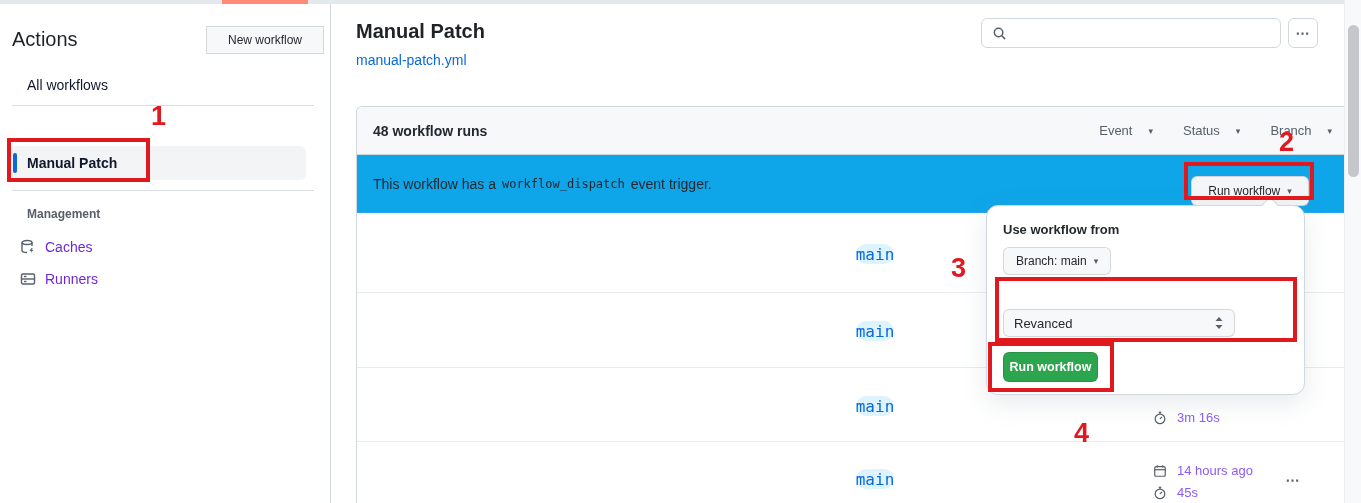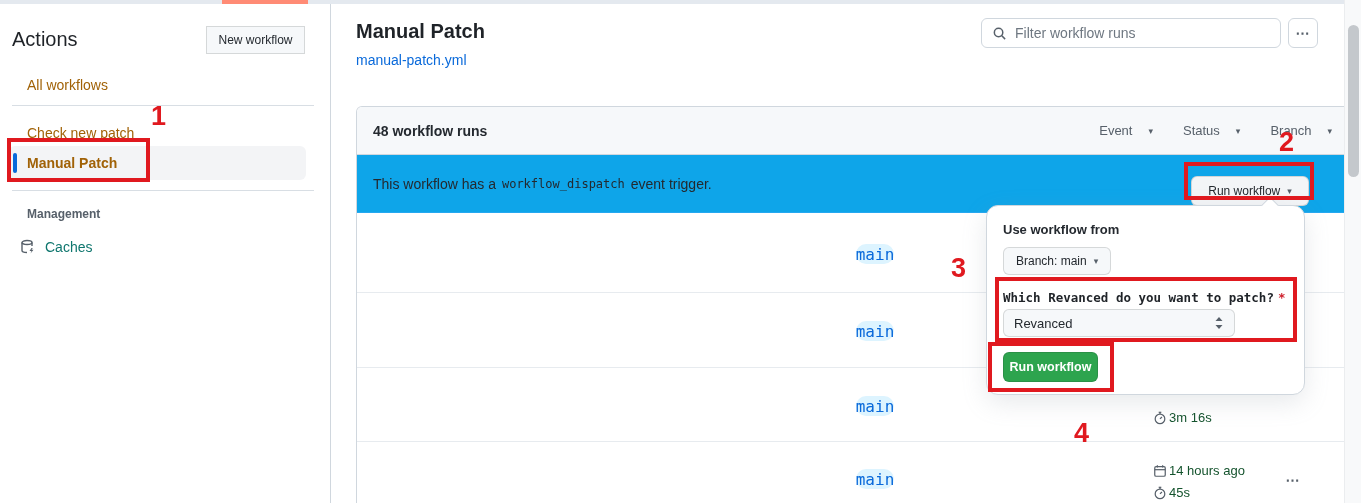--- a/index.html
+++ b/index.html
@@ -8,31 +8,31 @@
   .app { position:relative; width:1361px; height:503px; background:#fff; }
 
   
   .top-strip { position:absolute; left:0; top:0; width:1344px; height:4px; background:#e4e9ef; }
   .top-strip-orange { position:absolute; left:222px; top:0; width:86px; height:4px; background:#ff8b75; }
 
   
   .sidebar { position:absolute; left:0; top:4px; width:330px; height:499px; background:#fff; }
   .sidebar-divider-v { position:absolute; left:330px; top:4px; width:1px; height:499px; background:#d0d7de; }
   .sidebar-title { position:absolute; left:12px; top:24px; font-size:20px; font-weight:400; color:#1f2328; }
-  .new-workflow-btn { position:absolute; left:206px; top:22px; width:99px; height:28px;
+  .new-workflow-btn { position:absolute; left:206px; top:22px; width:118px; height:28px;
     background:#f6f8fa; border:1px solid rgba(27,31,36,0.15); border-radius:0;
     font-size:12px; font-weight:500; color:#24292f; display:flex; align-items:center; justify-content:center; cursor:pointer; }
   .side-item { position:absolute; left:9px; width:297px; height:30px; display:flex; align-items:center;
-    padding-left:18px; font-size:14px; color:#a16207; border-radius:6px; cursor:pointer; }
+    padding-left:18px; font-size:14px; color:#0f172a; border-radius:6px; cursor:pointer; }
   .side-item.selected { background:#f3f4f6; height:34px; font-weight:700; }
   .accent-bar { position:absolute; left:4px; top:7px; width:4px; height:20px; border-radius:2px; background:#0969da; }
   .side-divider { position:absolute; left:12px; width:302px; height:1px; background:#d8dee4; }
   .mgmt-label { position:absolute; left:27px; top:203px; font-size:12px; font-weight:600; color:#57606a; }
   .mgmt-item { position:absolute; left:20px; width:280px; height:28px; display:flex; align-items:center;
-    gap:9px; font-size:14px; color:#0f766e; cursor:pointer; }
+    gap:9px; font-size:14px; color:#6d28d9; cursor:pointer; }
   .mgmt-item svg { flex:0 0 auto; }
 
   
   .page-title { position:absolute; left:356px; top:20px; font-size:20px; font-weight:600; color:#1f2328; }
   .file-link { position:absolute; left:356px; top:52px; font-size:14px; color:#0969da; text-decoration:none; cursor:pointer; }
   .search-box { position:absolute; left:981px; top:18px; width:300px; height:30px; border:1px solid #d0d7de;
     border-radius:6px; background:#fff; display:flex; align-items:center; padding:0 10px; gap:8px; }
   .search-box input { border:none; outline:none; flex:1; font-size:14px; color:#24292f;
     font-family:"Liberation Sans",sans-serif; background:transparent; }
   .search-box input::placeholder { color:#6e7781; }
@@ -53,21 +53,21 @@
     display:flex; align-items:center; padding:0 16px; font-size:14px; color:#24292f; position:relative; }
   .banner code { font-family:"DejaVu Sans Mono","Liberation Mono",monospace; font-size:12px; margin:0 6px; color:#24292f; }
   .run-workflow-toggle { position:absolute; left:834px; top:21px; width:118px; height:30px;
     background:#f3f5f7; border:1px solid rgba(27,31,36,0.15); border-radius:6px; font-size:12px; font-weight:500;
     color:#24292f; display:flex; align-items:center; justify-content:center; gap:7px; cursor:pointer; }
 
   .row { position:relative; border-bottom:1px solid #e7ebef; background:#fff; }
   .branch-badge { position:absolute; left:499px; width:38px; height:20px; background:#ddf4ff; border-radius:10px;
     color:#0969da; font-family:"DejaVu Sans Mono","Liberation Mono",monospace; font-size:16px;
     display:flex; align-items:center; justify-content:center; cursor:pointer; }
-  .meta { position:absolute; color:#14532d; font-size:13px; display:flex; align-items:center; gap:2px; }
+  .meta { position:absolute; color:#8b5cf6; font-size:13px; display:flex; align-items:center; gap:10px; }
   .row-kebab { position:absolute; left:920px; width:32px; height:24px; color:#57606a; font-size:14px; font-weight:700;
     letter-spacing:1px; display:flex; align-items:center; justify-content:center; cursor:pointer; }
 
   
   .scrollbar { position:absolute; left:1344px; top:0; width:17px; height:503px; background:#f8f9fa; border-left:1px solid #ebedef; }
   .scroll-thumb { position:absolute; left:3px; top:25px; width:11px; height:152px; background:#c4c8cc; border-radius:6px; cursor:pointer; }
 
   
   .panel-caret { position:absolute; left:1264px; top:199px; width:12px; height:12px; background:#fff;
     border-left:1px solid #d0d7de; border-top:1px solid #d0d7de; transform:rotate(45deg); z-index:5; }
@@ -105,56 +105,63 @@
   </div>
 
   <div class="sidebar">
     <div class="sidebar-title">Actions</div>
     <button class="new-workflow-btn">New workflow</button>
 
     <div class="side-item" style="top:66px;">
       <span>All workflows</span>
     </div>
     <div class="side-divider" style="top:101px;"></div>
-    <div class="side-item" style="top:114px;">
-      <span>Check new patch</span>
-    </div>
     <div class="side-item selected" style="top:142px;">
       <span class="accent-bar"></span>
       <span>Manual Patch</span>
     </div>
     <div class="side-divider" style="top:186px;"></div>
 
     <div class="mgmt-label">Management</div>
 
     <div class="mgmt-item" style="top:229px;">
       <span>
         <svg width="16" height="16" viewBox="0 0 16 16" fill="none" stroke="#57606a" stroke-width="1.4">
           <ellipse cx="7" cy="3.5" rx="5" ry="2"></ellipse>
           <path d="M2 3.5v8c0 1.1 2.2 2 5 2"></path>
           <path d="M12 3.5V7"></path>
           <path d="M11.5 9l-2 3h2l-1 2.5 3-3.8h-2l1.3-1.7z" fill="#57606a" stroke="none"></path>
         </svg>
       </span>
       <span>Caches</span>
     </div>
+    <div class="mgmt-item" style="top:261px;">
+      <span>
+        <svg width="16" height="16" viewBox="0 0 16 16" fill="none" stroke="#57606a" stroke-width="1.4">
+          <rect x="1.5" y="3" width="13" height="10" rx="1.5"></rect>
+          <line x1="1.5" y1="8" x2="14.5" y2="8"></line>
+          <line x1="4" y1="5.5" x2="6.5" y2="5.5"></line>
+          <line x1="4" y1="10.5" x2="6.5" y2="10.5"></line>
+        </svg>
+      </span>
+      <span>Runners</span>
+    </div>
   </div>
   <div class="sidebar-divider-v"></div>
 
   <div class="page-title">Manual Patch</div>
   <a class="file-link">manual-patch.yml</a>
 
   <div class="search-box">
     <span>
       <svg width="15" height="15" viewBox="0 0 16 16" fill="none" stroke="#57606a" stroke-width="1.6">
         <circle cx="7" cy="7" r="4.5"></circle>
           <line x1="10.5" y1="10.5" x2="14" y2="14"></line>
       </svg>
     </span>
-    <input type="text" placeholder="Filter workflow runs" style="">
   </div>
   <button class="top-kebab">
     <span>⋯</span>
   </button>
 
   <div class="table-box">
     <div class="table-header">
       <span class="runs-count">48 workflow runs</span>
       <div class="filters">
         <span class="filter">
@@ -236,23 +243,20 @@
     </div>
   </div>
 
   <div class="panel-caret"></div>
   <div class="panel">
     <div class="panel-section-label">Use workflow from</div>
     <button class="branch-btn">
       <span>Branch: main</span>
       <span class="caret">▾</span>
     </button>
-    <div class="input-label">
-      <span>Which Revanced do you want to patch?</span><span class="req">*</span>
-    </div>
     <div class="panel-select">
       <span>Revanced</span>
       <span class="sel-arrows">
         <svg width="10" height="14" viewBox="0 0 10 14" fill="#57606a">
           <path d="M5 1L8.5 5h-7L5 1z"></path>
             <path d="M5 13L1.5 9h7L5 13z"></path>
         </svg>
       </span>
     </div>
     <button class="green-btn">Run workflow</button>

